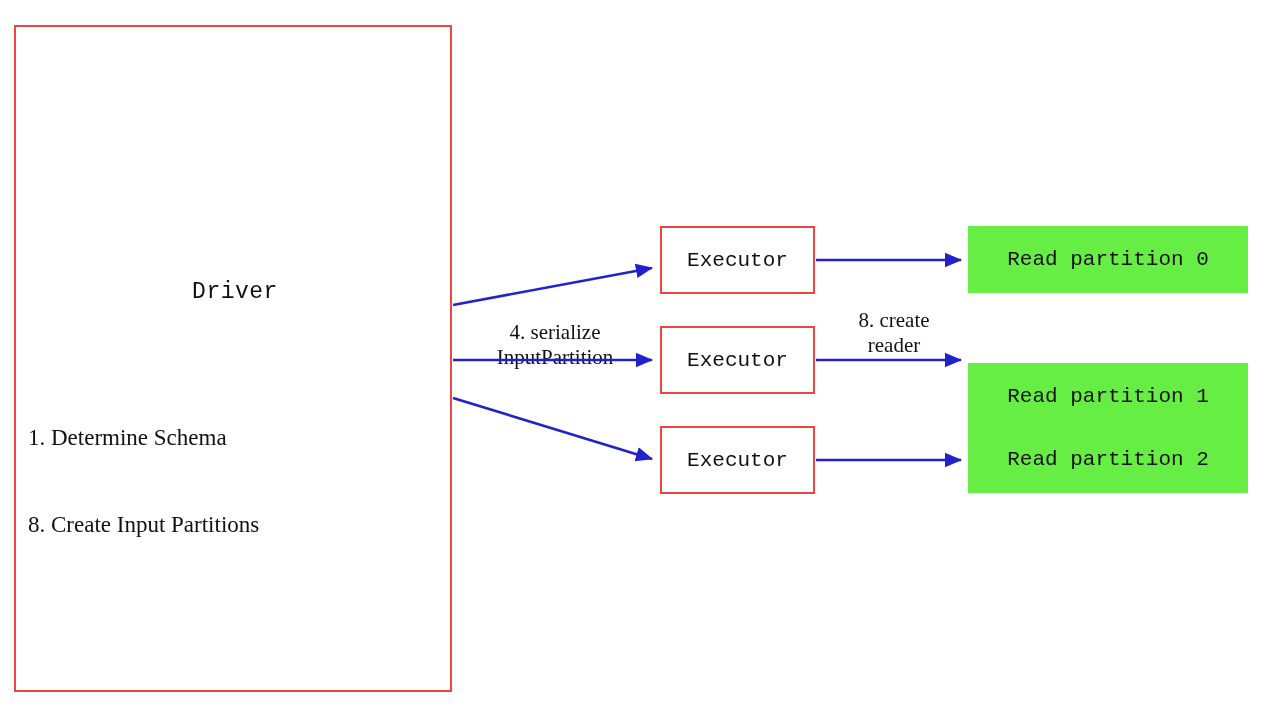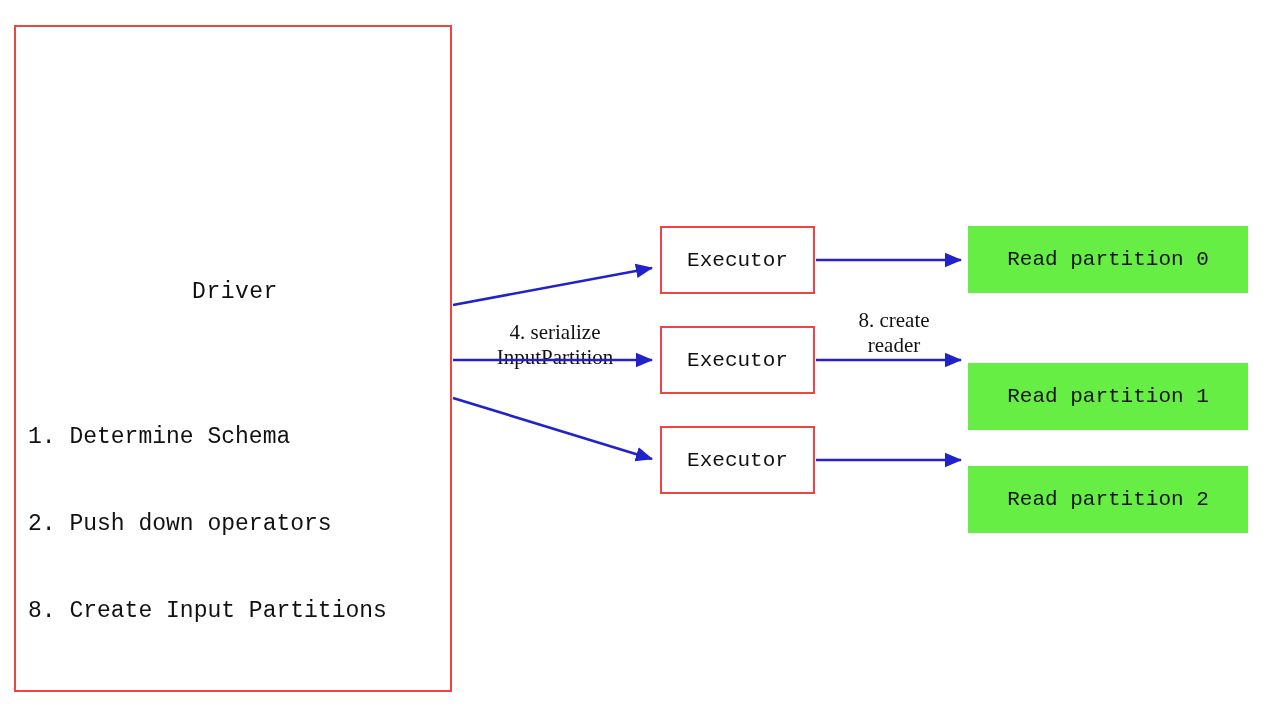--- a/index.html
+++ b/index.html
@@ -42,21 +42,21 @@
   .driver-steps {
     position: absolute;
     left: 12px;
     top: 338px;
     font-family: "Liberation Mono", "DejaVu Sans Mono", monospace;
     font-size: 23px;
     line-height: 29px;
     color: #111111;
     white-space: pre;
   }
-  .driver-steps div { white-space: pre; }
+  .driver-steps div { white-space: pre; font-family: Liberation Serif, serif; }
 
   
   .executor-box {
     position: absolute;
     left: 660px;
     width: 155px;
     height: 68px;
     box-sizing: border-box;
     border: 2px solid #ee4444;
     background: #ffffff;
@@ -86,21 +86,21 @@
     justify-content: center;
   }
   .partition-box .label {
     font-family: "Liberation Mono", "DejaVu Sans Mono", monospace;
     font-size: 21px;
     color: #111111;
     white-space: pre;
   }
   .part-0 { top: 226px; }
   .part-1 { top: 326px; margin-top: 37px; }
-  .part-2 { top: 426px; margin-top: 40px; }
+  .part-2 { top: 426px; }
 
   
   .edge-label {
     position: absolute;
     font-family: "Liberation Serif", "DejaVu Serif", serif;
     font-size: 21px;
     line-height: 25px;
     color: #111111;
     text-align: center;
     white-space: pre;
@@ -129,21 +129,20 @@
 </style>
 </head>
 <body>
 
 <div id="canvas">
 
   <div class="driver-box">
     <div class="driver-title">Driver</div>
     <div class="driver-steps">
       <div>1. Determine Schema</div>
-      <div>2. Push down operators</div>
       <div>8. Create Input Partitions</div>
     </div>
   </div>
 
   <div class="executor-box exec-0">
     <span class="label">Executor</span>
   </div>
   <div class="executor-box exec-1">
     <span class="label">Executor</span>
   </div>

